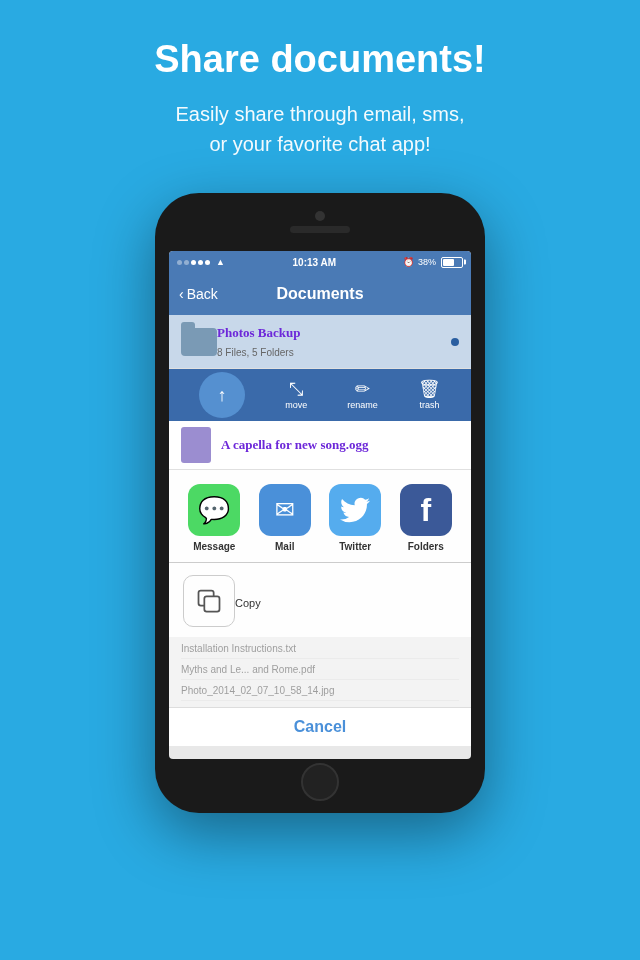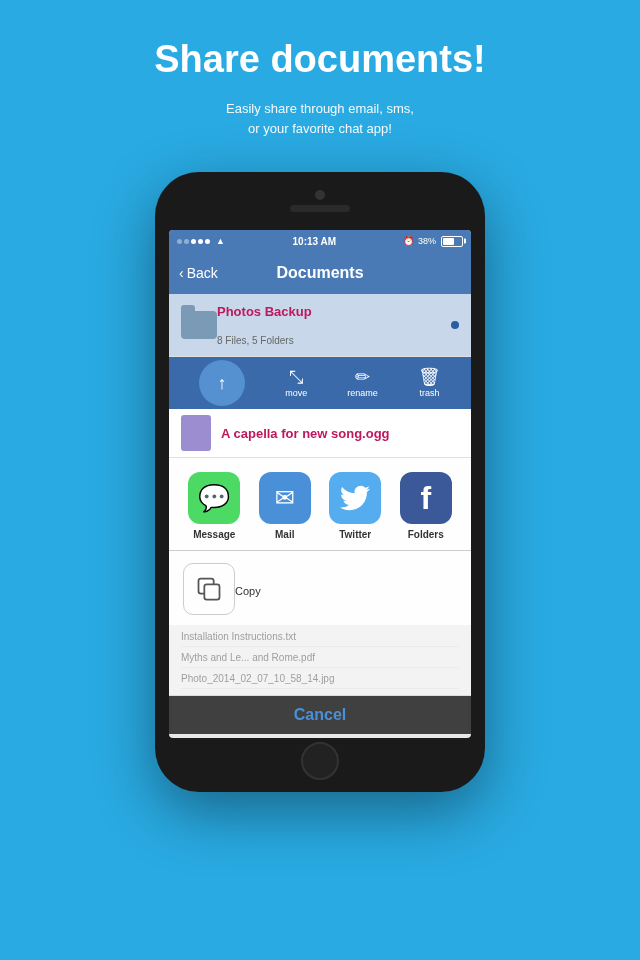--- a/index.html
+++ b/index.html
@@ -16,21 +16,21 @@
       text-align: center;
       padding: 38px 40px 24px;
       color: white;
     }
     .page-title {
       font-size: 38px;
       font-weight: 800;
       margin-bottom: 18px;
     }
     .page-subtitle {
-      font-size: 13px;
+      font-size: 20px;
       font-weight: 400;
       line-height: 1.5;
       opacity: 0.95;
     }
 
     
     .phone-wrapper {
       display: flex;
       justify-content: center;
       align-items: flex-start;
@@ -168,22 +168,22 @@
     }
     .file-folder-icon::before {
       content: '';
       position: absolute;
       top: -6px; left: 0;
       width: 14px; height: 6px;
       background: #7a9ab5;
       border-radius: 3px 3px 0 0;
     }
     .file-info { flex: 1; }
-    .file-name { font-size: 13px; font-weight: 600; color: #be185d; }
-    .file-meta { font-size: 10px; color: #666; margin-top: 16px; }
+    .file-name { font-size: 13px; font-weight: 600; color: #6d28d9; font-family: Liberation Serif, serif; }
+    .file-meta { font-size: 10px; color: #666; margin-top: 6px; }
     .file-dot {
       width: 8px; height: 8px;
       background: #2a5ea0;
       border-radius: 50%;
     }
 
     
     .toolbar {
       background: #3a6aaa;
       height: 52px;
@@ -307,21 +307,21 @@
       opacity: 0.5;
       padding: 6px 12px;
       display: flex;
       flex-direction: column;
       gap: 5px;
     }
     .beneath-item { font-size: 10px; color: #555; border-bottom: 1px solid #eee; padding-bottom: 4px; }
 
     
     .cancel-row {
-      background: #404040;
+      background: #ffffff;
       text-align: center;
       padding: 10px;
       border-top: 1px solid #ddd;
     }
     .cancel-btn {
       font-size: 16px;
       font-weight: 600;
       color: #4a90d9;
     }
 

